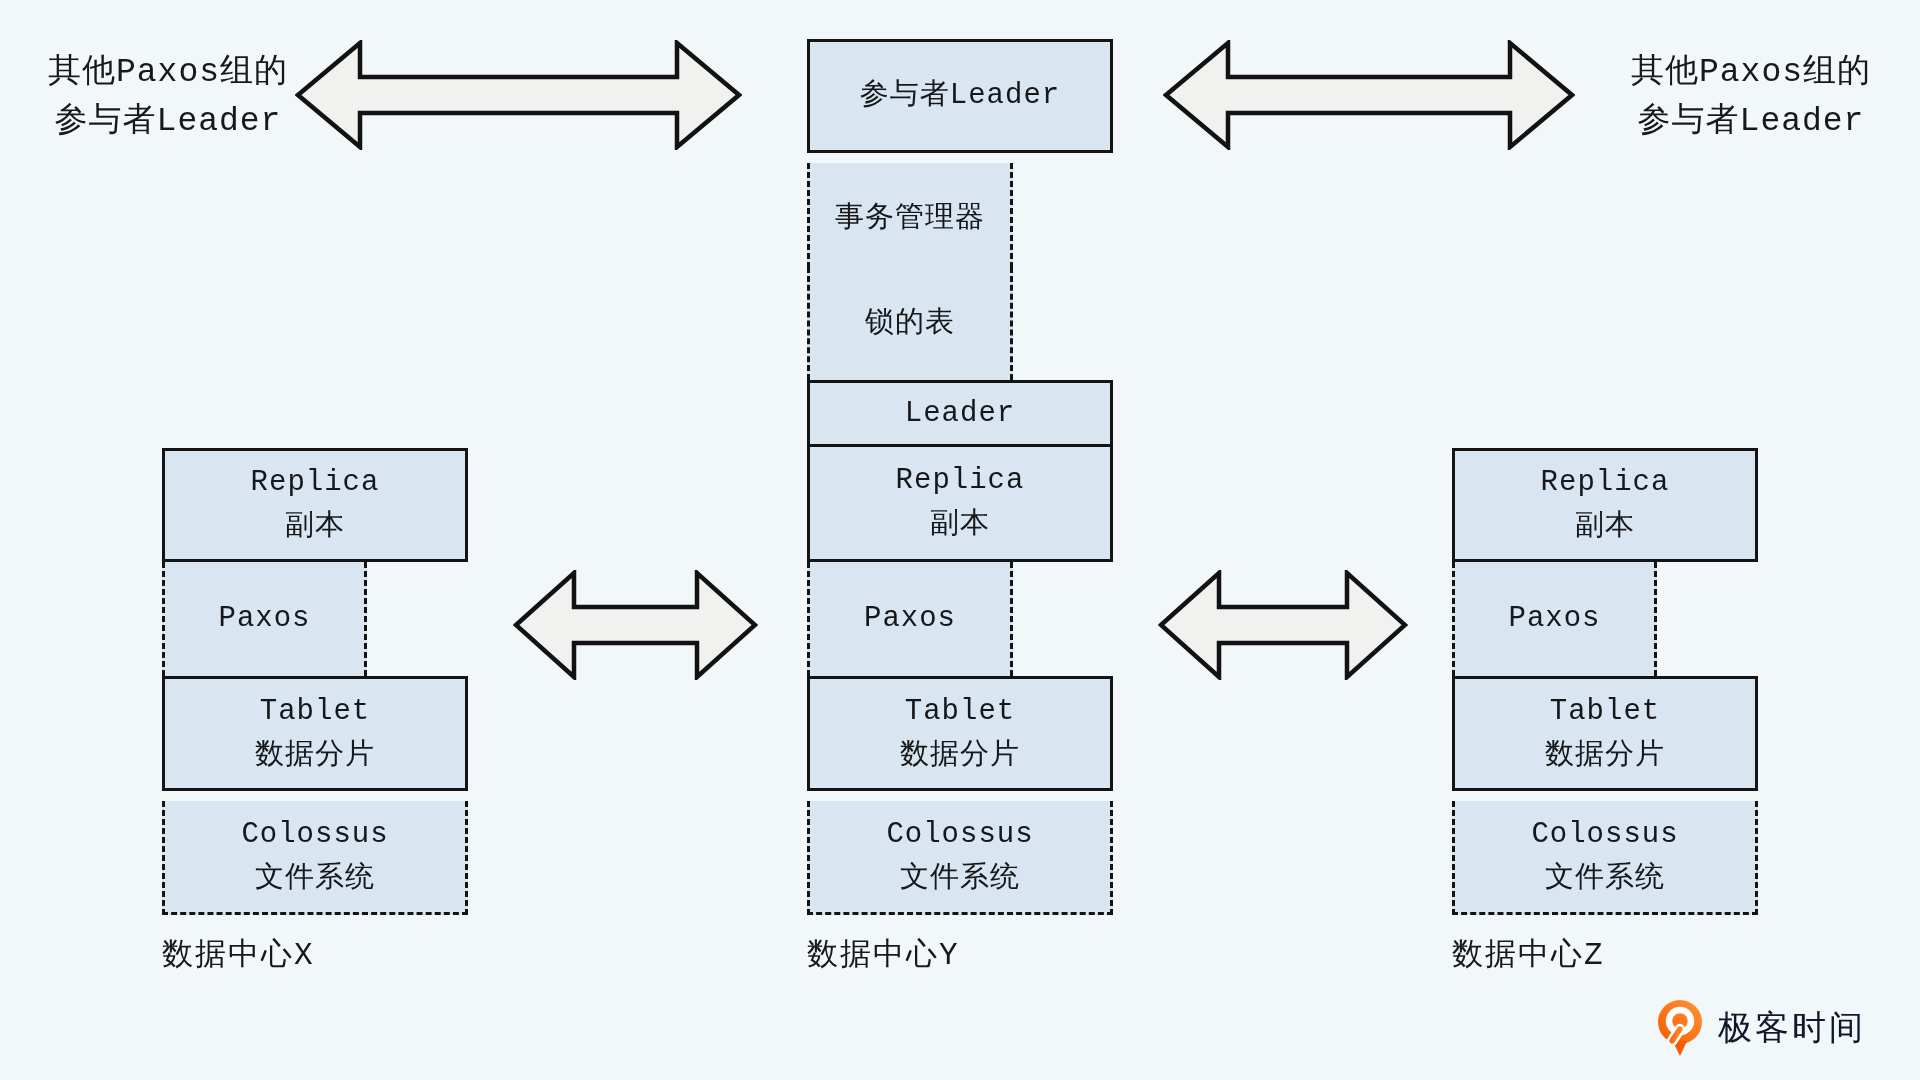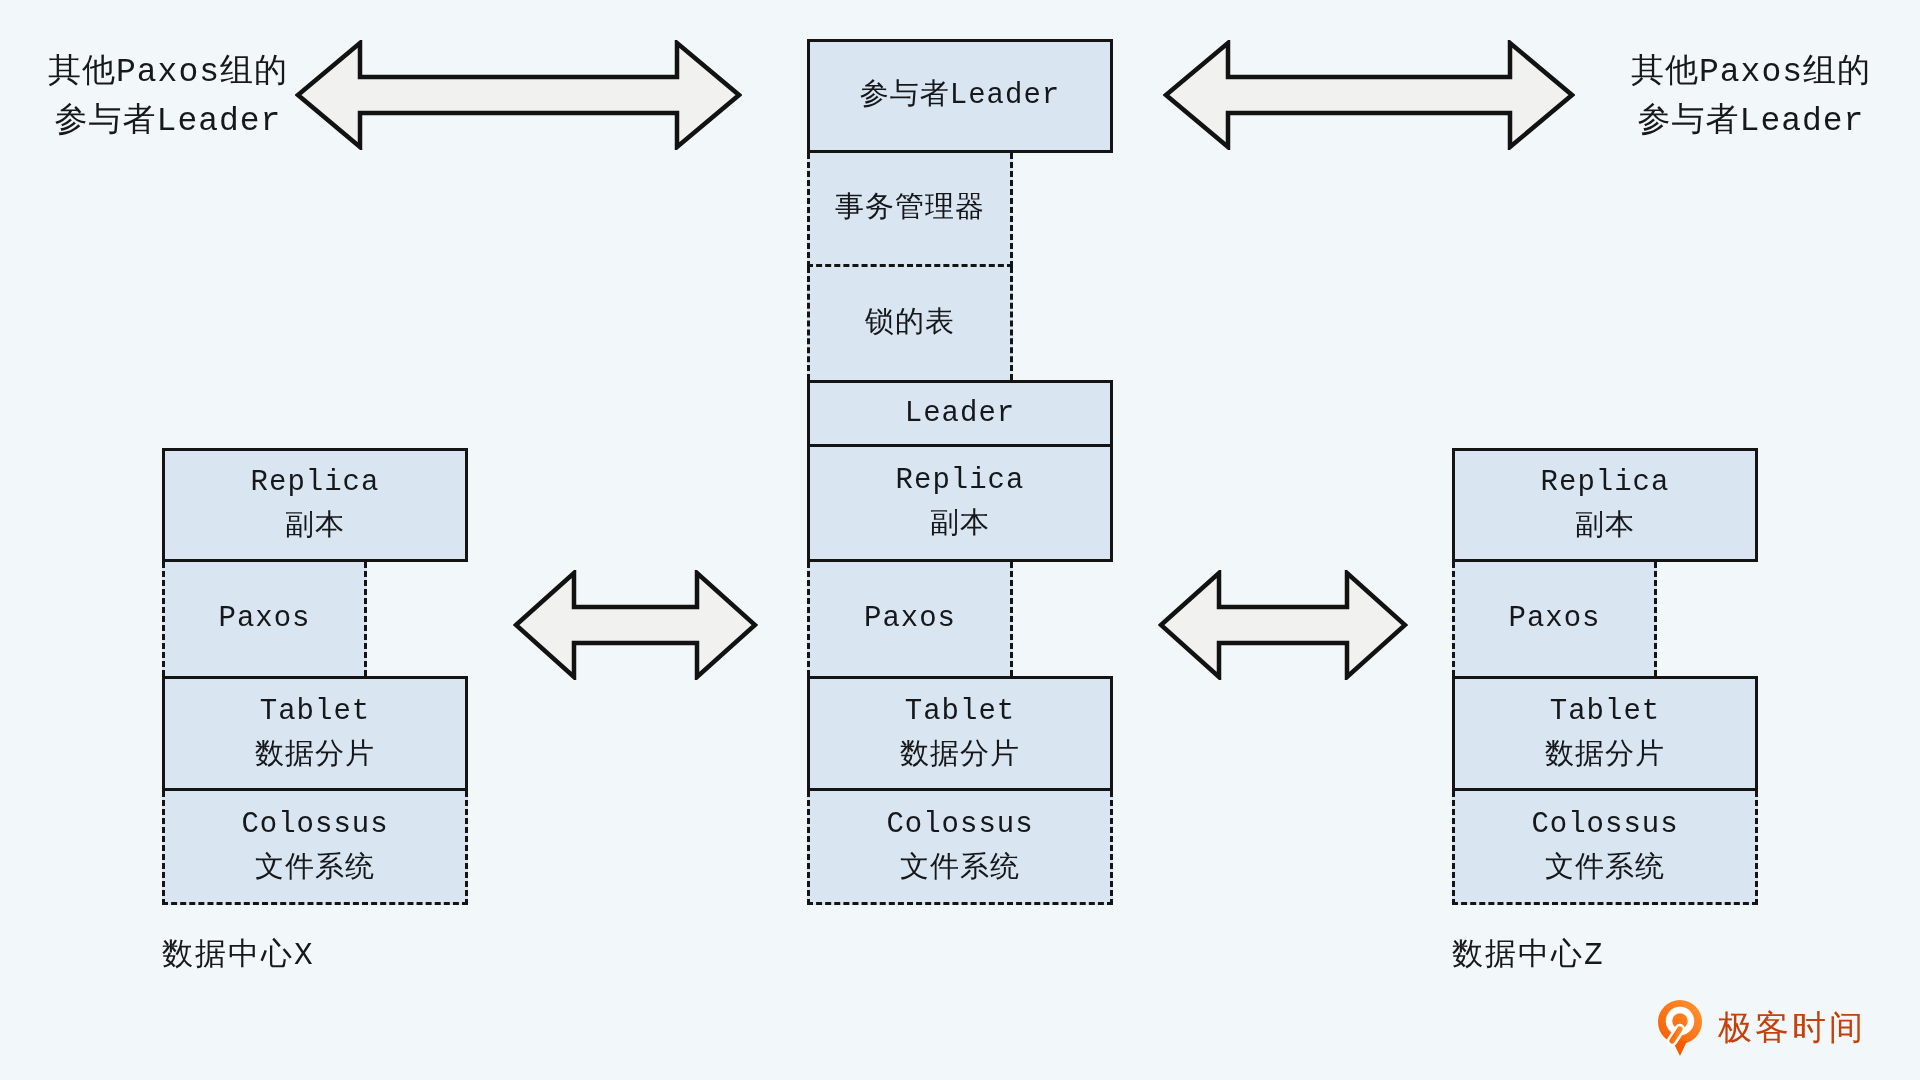--- a/index.html
+++ b/index.html
@@ -19,21 +19,21 @@
     flex-direction:column;
     align-items:center;
     justify-content:center;
     font-size:29px;
     line-height:44px;
     color:#15171a;
     text-align:center;
     letter-spacing:1px;
   }
   .b-solid{border:3px solid #141414;}
-  .b-dash-lrb{border-left:3px dashed #141414;border-right:3px dashed #141414;border-bottom:3px dashed #141414;}
+  .b-dash-lrb{border-left:3px dashed #141414;border-right:3px dashed #141414;border-bottom:3px dashed #141414;margin-top:10px;}
   .b-dash-lr{border-left:3px dashed #141414;border-right:3px dashed #141414;}
   .side-label{
     position:absolute;
     width:280px;
     font-size:33px;
     line-height:49px;
     text-align:center;
     color:#17181a;
     letter-spacing:1px;
   }
@@ -53,21 +53,21 @@
     stroke-linejoin:miter;
   }
   .logo{
     position:absolute;
     left:1656px;top:998px;
     display:flex;
     align-items:center;
   }
   .logo-text{
     font-size:34px;
-    color:#c2410c;
+    color:#0f172a;
     letter-spacing:3px;
     margin-left:14px;
     font-weight:500;
   }
 </style>
 </head>
 <body>
 
 <div class="stage">
 
@@ -113,20 +113,21 @@
     <span>Paxos</span>
   </div>
   <div class="box b-solid" style="left:807px;top:676px;width:306px;height:115px;">
     <span>Tablet</span>
     <span>数据分片</span>
   </div>
   <div class="box b-dash-lrb" style="left:807px;top:791px;width:306px;height:114px;">
     <span>Colossus</span>
     <span>文件系统</span>
   </div>
+  <div class="dc-label" style="left:807px;top:933px;">数据中心Y</div>
 
   <div class="box b-solid" style="left:162px;top:448px;width:306px;height:114px;">
     <span>Replica</span>
     <span>副本</span>
   </div>
   <div class="box b-dash-lr" style="left:162px;top:562px;width:205px;height:114px;">
     <span>Paxos</span>
   </div>
   <div class="box b-solid" style="left:162px;top:676px;width:306px;height:115px;">
     <span>Tablet</span>

